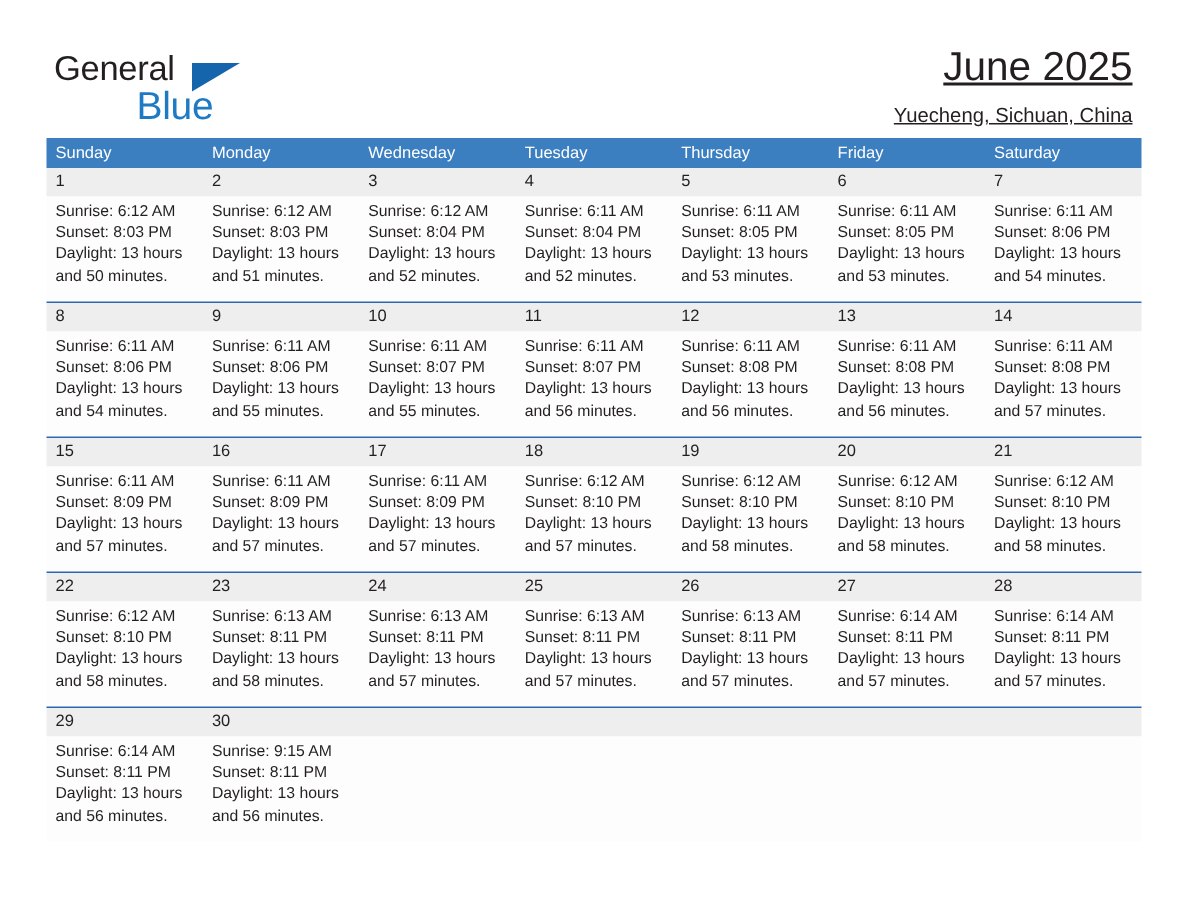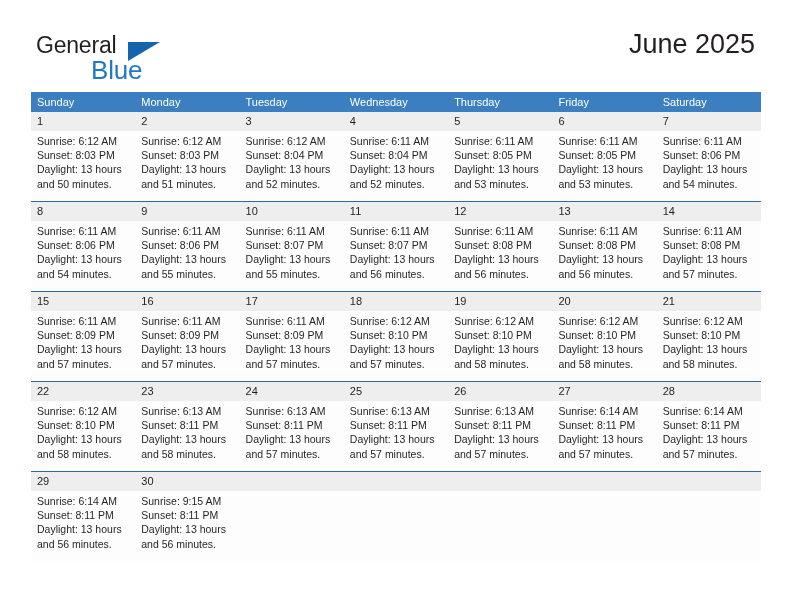--- a/index.html
+++ b/index.html
@@ -64,20 +64,21 @@
     height: 0;
     border-left: 32px solid #1565ad;
     border-bottom: 19px solid transparent;
   }
 
   .title-block {
     position: absolute;
     right: 37px;
     top: 27px;
     text-align: right;
+    text-decoration: underline;
   }
   .cal-title {
     font-size: 27px;
     font-weight: normal;
     color: #231f20;
     line-height: 34px;
     white-space: nowrap;
   }
   .cal-location {
     font-size: 13.5px;
@@ -157,30 +158,31 @@
   <div class="header">
 
     <div class="brand">
       <span class="brand-general">General</span>
       <span class="brand-triangle"></span>
       <span class="brand-blue">Blue</span>
     </div>
 
     <div class="title-block">
       <div class="cal-title">June 2025</div>
+      <div class="cal-location">Yuecheng, Sichuan, China</div>
     </div>
 
   </div>
 
   <div class="calendar">
     <div class="dow-row" id="dow-row">
         <div class="dow-cell">Sunday</div>
         <div class="dow-cell">Monday</div>
+        <div class="dow-cell">Wednesday</div>
         <div class="dow-cell">Tuesday</div>
-        <div class="dow-cell">Wednesday</div>
         <div class="dow-cell">Thursday</div>
         <div class="dow-cell">Friday</div>
         <div class="dow-cell">Saturday</div>
       </div>
     <div id="weeks-container">
         <div class="week">
           <div class="week-numbers">
             <div class="num-cell">1</div>
             <div class="num-cell">2</div>
             <div class="num-cell">3</div>

